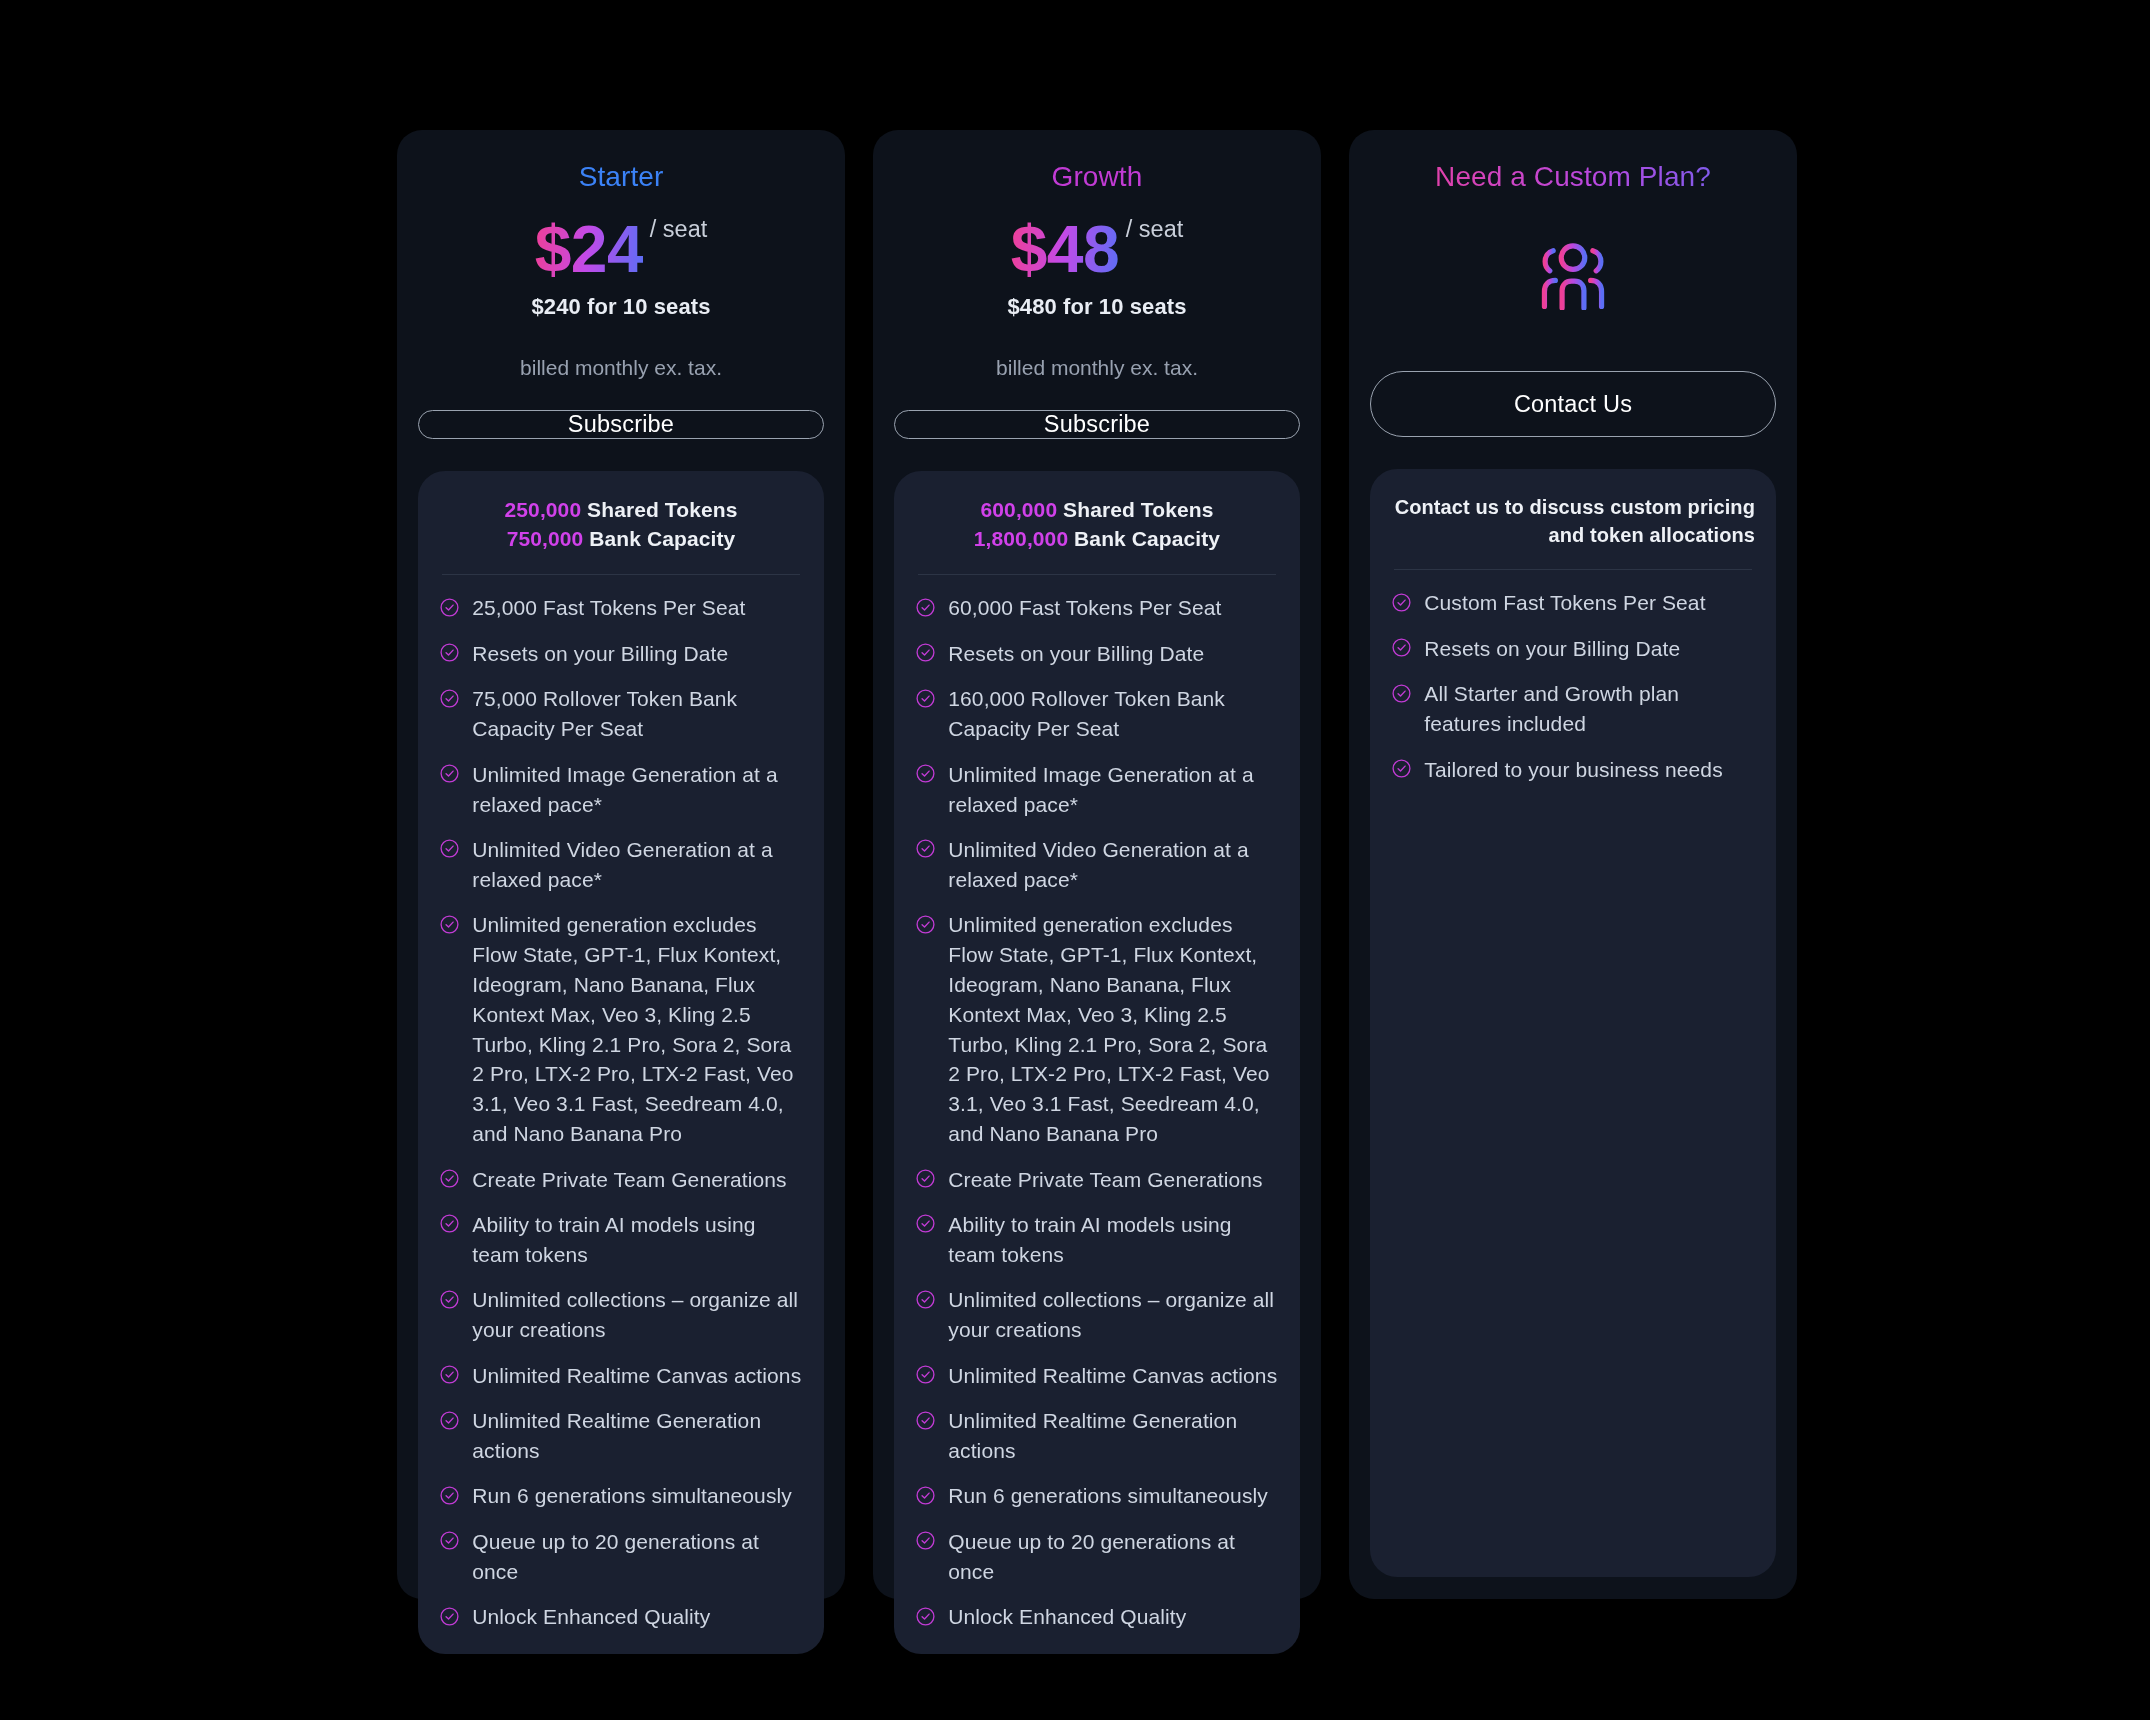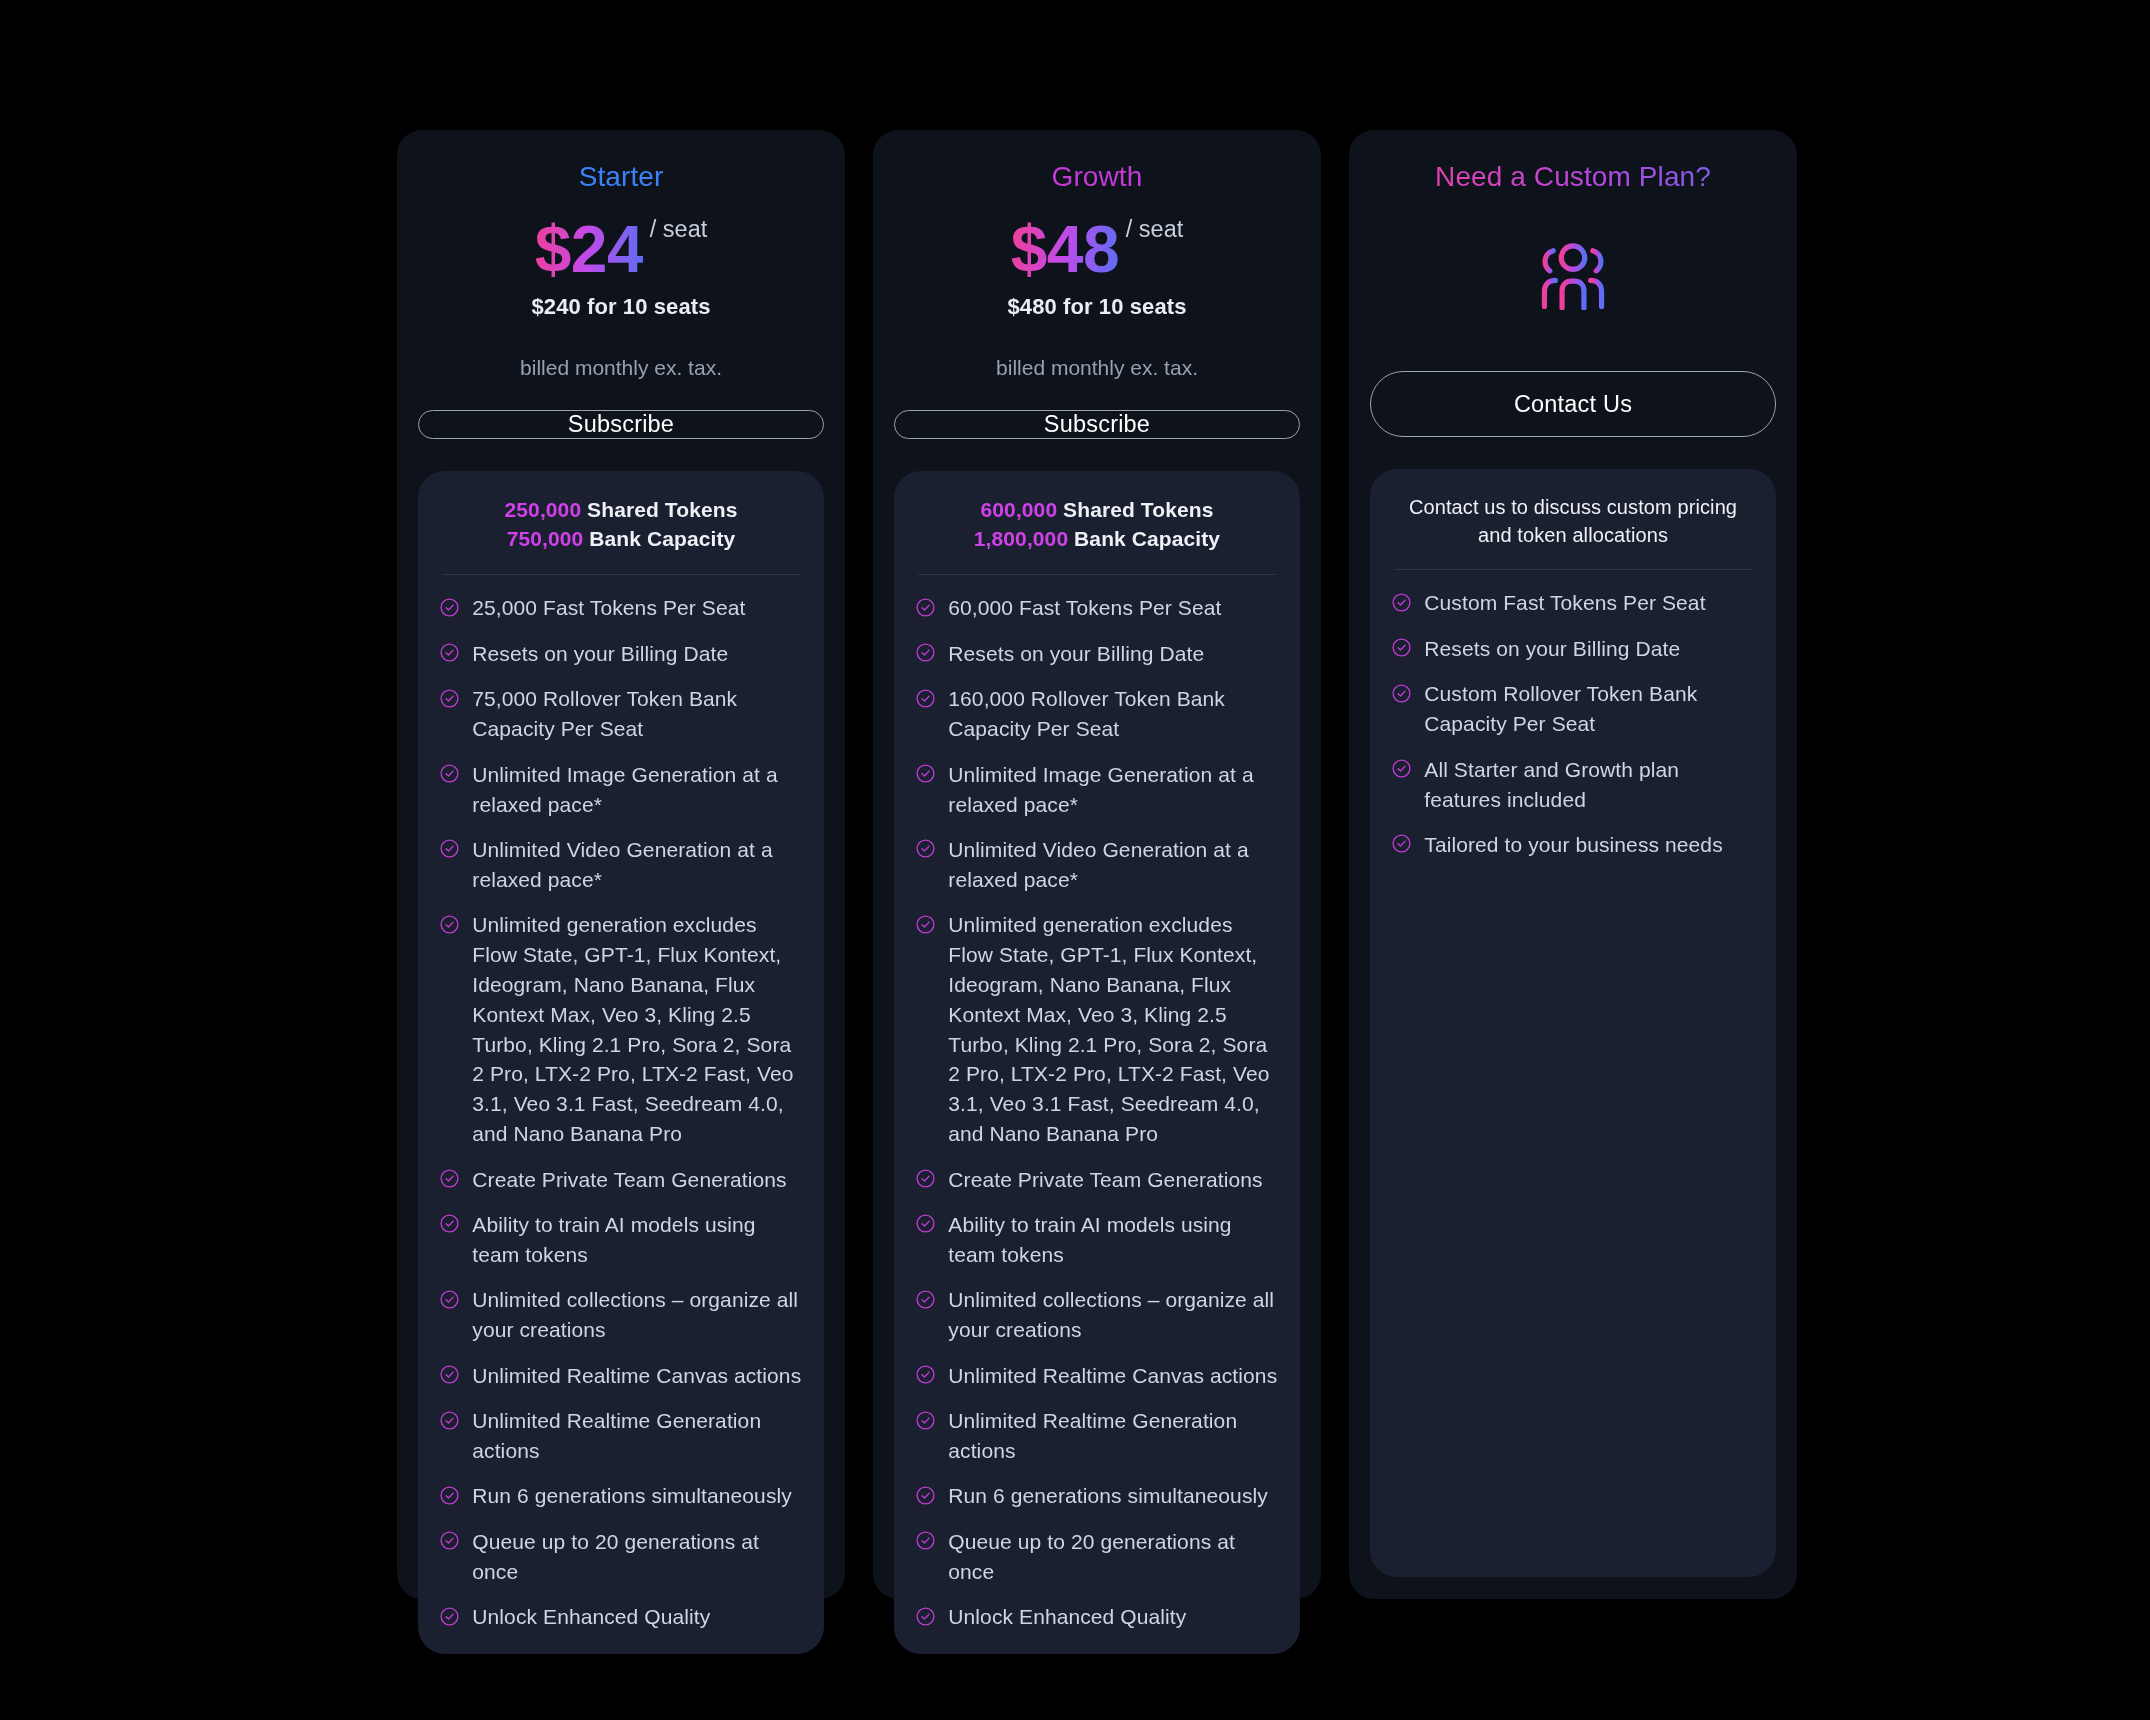--- a/index.html
+++ b/index.html
@@ -137,23 +137,23 @@
     text-align: center;
     font-size: 21px;
     font-weight: 700;
     color: #eef1f6;
     line-height: 1.42;
     letter-spacing: 0.1px;
   }
   .tokens-head .num { color: #d141ea; }
 
   .panel-note {
-    text-align: center;
+    text-align: right;
     font-size: 20px;
-    font-weight: 400;
+    font-weight: 700;
     color: #eef1f6;
     line-height: 1.42;
     letter-spacing: 0.1px;
   }
 
   .divider {
     height: 1.1px;
     background: #2c3445;
     margin: 20px 3.4px 18px 3.4px;
   }
@@ -477,27 +477,20 @@
                 <circle cx="12" cy="12" r="9.6" stroke="#c13bd4" stroke-width="1.5" fill="none"></circle>
                 <path d="M8.1 12.2 L10.9 14.9 L16.1 9.3" stroke="#c13bd4" stroke-width="1.6" stroke-linecap="round" stroke-linejoin="round" fill="none"></path>
               </svg>
               <span class="feature-text">Resets on your Billing Date</span>
             </li>
             <li class="feature-item">
               <svg class="check-icon" viewBox="0 0 24 24" fill="none">
                 <circle cx="12" cy="12" r="9.6" stroke="#c13bd4" stroke-width="1.5" fill="none"></circle>
                 <path d="M8.1 12.2 L10.9 14.9 L16.1 9.3" stroke="#c13bd4" stroke-width="1.6" stroke-linecap="round" stroke-linejoin="round" fill="none"></path>
               </svg>
-              <span class="feature-text">Custom Rollover Token Bank Capacity Per Seat</span>
-            </li>
-            <li class="feature-item">
-              <svg class="check-icon" viewBox="0 0 24 24" fill="none">
-                <circle cx="12" cy="12" r="9.6" stroke="#c13bd4" stroke-width="1.5" fill="none"></circle>
-                <path d="M8.1 12.2 L10.9 14.9 L16.1 9.3" stroke="#c13bd4" stroke-width="1.6" stroke-linecap="round" stroke-linejoin="round" fill="none"></path>
-              </svg>
               <span class="feature-text">All Starter and Growth plan features included</span>
             </li>
             <li class="feature-item">
               <svg class="check-icon" viewBox="0 0 24 24" fill="none">
                 <circle cx="12" cy="12" r="9.6" stroke="#c13bd4" stroke-width="1.5" fill="none"></circle>
                 <path d="M8.1 12.2 L10.9 14.9 L16.1 9.3" stroke="#c13bd4" stroke-width="1.6" stroke-linecap="round" stroke-linejoin="round" fill="none"></path>
               </svg>
               <span class="feature-text">Tailored to your business needs</span>
             </li>
           </ul>

